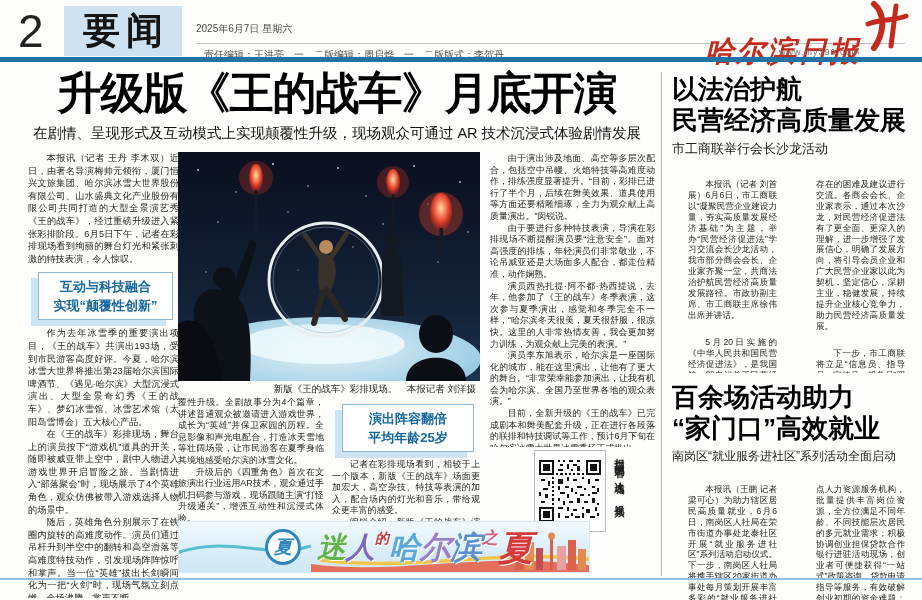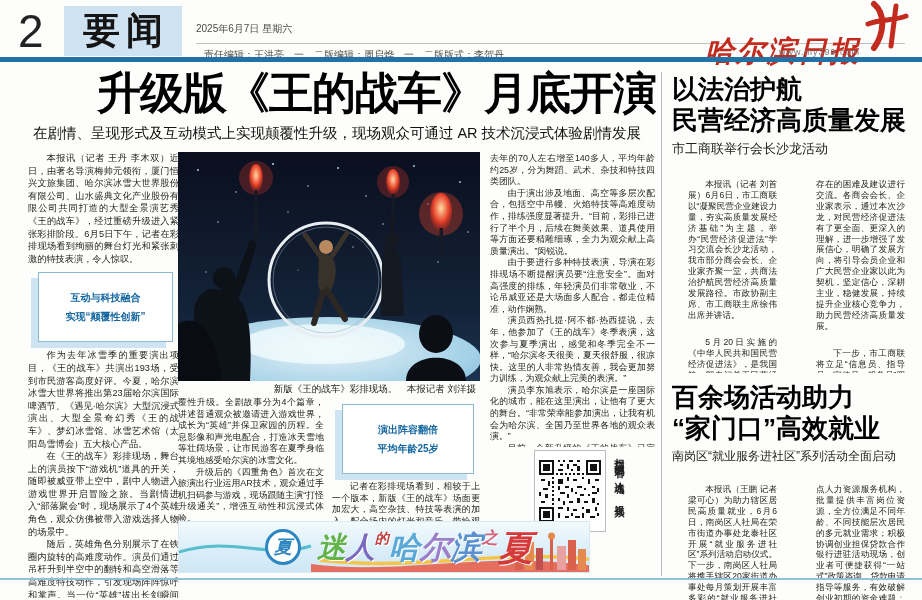--- a/index.html
+++ b/index.html
@@ -24,21 +24,21 @@
   .masthead-name {
     right:62px; top:8px; font-family:"Liberation Serif", serif; font-style:italic;
     font-weight:700; font-size:29px; color:#c42b1f; letter-spacing:2px;margin-top:24px;
   }
   .masthead-logo { right:12px; top:0px; width:46px; height:52px; }
   .website { right:62px; top:47px; font-size:9px; color:#777; letter-spacing:1px; }
   .blue-bar { left:0; top:57px; width:922px; height:5px; background:#2173a6; }
 
   
   .headline {
-    left:18px; top:66px; width:638px; text-align:right;
+    left:18px; top:66px; width:638px; text-align:center;
     font-size:44px; line-height:54px; font-weight:900; color:#000; letter-spacing:-1px;
   }
   .subheadline {
     left:18px; top:124px; width:638px; text-align:center;
     font-size:14.5px; color:#111; font-weight:400;
   }
   .bodycol p {
     font-size:9.3px; line-height:12.8px; text-align:justify; color:#1d1d1d;
     text-indent:2em; margin:0;
   }
@@ -47,22 +47,22 @@
   .col2 { left:178px; top:397px; width:146px; height:180px; overflow:hidden; }
   .col3 { left:332px; top:397px; width:148px; height:180px; overflow:hidden; }
   .col4text { left:490px; top:153px; width:165px; height:294px; overflow:hidden; }
   .col4text p, .col2 p, .col3 p { font-size:8.9px; line-height:11.6px; }
   .col1 p { font-size:9.2px; line-height:12.6px; }
 
   .crosshead-wrap { position:relative; margin:7px 6px 7px 10px; }
   .crosshead-shadow { position:absolute; left:-7px; top:6px; width:100%; height:100%; background:#cfe4f3; }
   .crosshead-box {
     position:relative; border:1px solid #8cb8d8; background:#fff;
-    text-align:center; padding:15px 2px; color:#1467a0; font-weight:700;
-    font-size:10px; line-height:19px;
+    text-align:center; padding:4px 2px; color:#1467a0; font-weight:700;
+    font-size:13px; line-height:19px;
   }
 
   .photo { left:178px; top:152px; width:302px; height:229px; background:#0b1020; }
   .photo-caption {
     left:178px; top:383px; width:298px; text-align:right;
     font-size:9.5px; color:#222;
   }
 
   
   .qr-row { left:534px; top:450px; display:flex; gap:7px; }
@@ -244,21 +244,20 @@
       <div class="crosshead-box">
         <div>演出阵容翻倍</div>
         <div>平均年龄25岁</div>
       </div>
     </div>
     <p>记者在彩排现场看到，相较于上一个版本，新版《王的战车》场面更加宏大，高空杂技、特技等表演的加入，配合场内的灯光和音乐，带给观众更丰富的感受。</p>
     <p>闵锐介绍，新版《王的战车》演职人员从</p>
   </div>
 
   <div class="abs bodycol col4text">
-    <p class="noindent">去年的70人左右增至140多人，平均年龄约25岁，分为舞蹈、武术、杂技和特技四类团队。</p>
     <p>由于演出涉及地面、高空等多层次配合，包括空中吊幔、火焰特技等高难度动作，排练强度显著提升。“目前，彩排已进行了半个月，后续在舞美效果、道具使用等方面还要精雕细琢，全力为观众献上高质量演出。”闵锐说。</p>
     <p>由于要进行多种特技表演，导演在彩排现场不断提醒演员要“注意安全”。面对高强度的排练，年轻演员们非常敬业，不论吊威亚还是大场面多人配合，都走位精准，动作娴熟。</p>
     <p>演员西热扎提·阿不都·热西提说，去年，他参加了《王的战车》冬季表演，这次参与夏季演出，感觉和冬季完全不一样，“哈尔滨冬天很美，夏天很舒服，很凉快。这里的人非常热情友善，我会更加努力训练，为观众献上完美的表演。”</p>
     <p>演员李东旭表示，哈尔滨是一座国际化的城市，能在这里演出，让他有了更大的舞台。“非常荣幸能参加演出，让我有机会为哈尔滨、全国乃至世界各地的观众表演。”</p>
     <p>目前，全新升级的《王的战车》已完成剧本和舞美配套升级，正在进行各段落的联排和特技调试等工作，预计6月下旬在哈尔滨冰雪大世界冰雪秀场正式推出。</p>
   </div>
 
   <div class="abs qr-row">
     <div class="qr-frame">
       <svg viewBox="0 0 29 29" shape-rendering="crispEdges">

